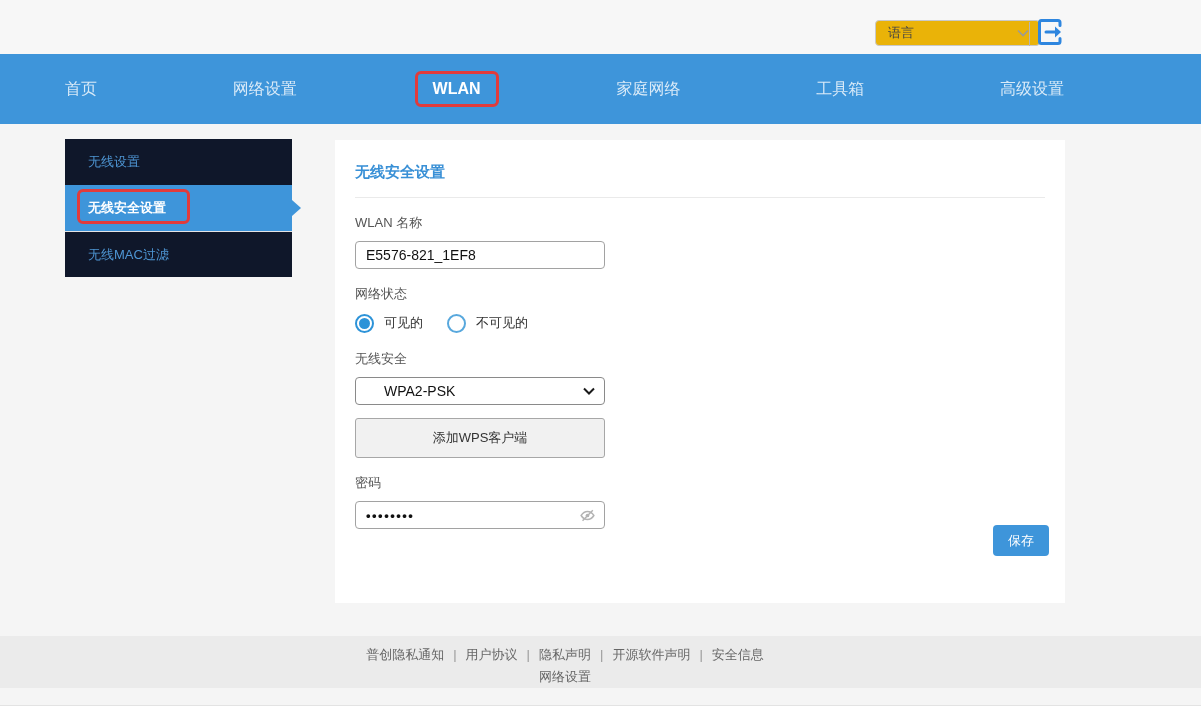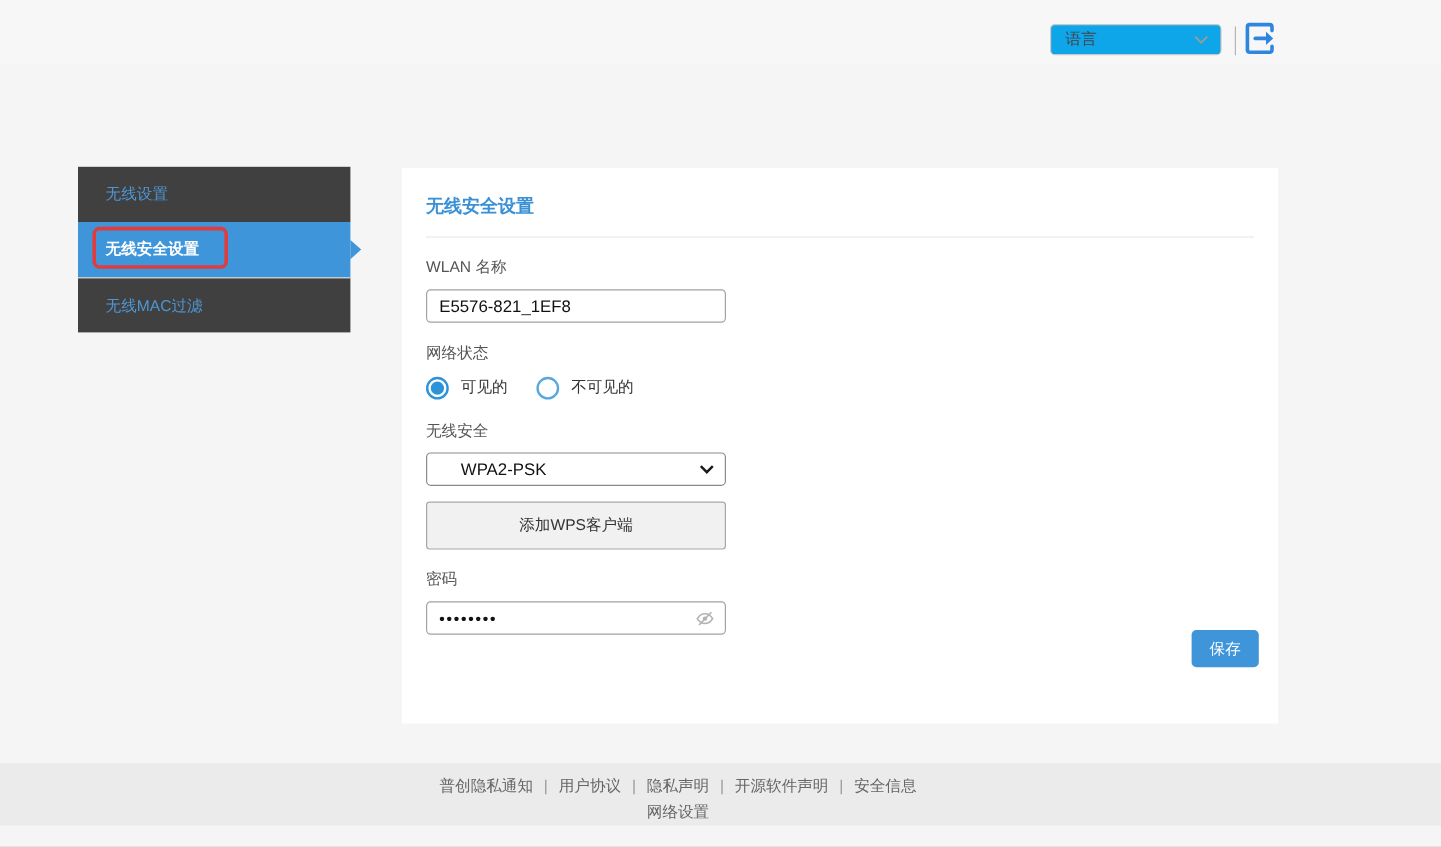--- a/index.html
+++ b/index.html
@@ -1,37 +1,37 @@
 <!DOCTYPE html>
 <html><head>
 <meta charset="utf-8">
 <style>
   * { margin:0; padding:0; box-sizing:border-box; }
   body { font-family:"Liberation Sans", sans-serif; background:#fff; }
   .screen { position:relative; width:1201px; height:706px; background:#f5f5f5; overflow:hidden; border-bottom:1px solid #e3e3e3; }
 
   
   .topbar { position:absolute; top:0; left:0; width:100%; height:54px; background:#f7f7f7; }
-  .lang-select { position:absolute; left:875px; top:20px; width:143px; height:26px; background:#0ea5e9;
+  .lang-select { position:absolute; left:875px; top:20px; width:165px; height:26px; background:#eab308;
     border:1px solid #c9c9c9; border-radius:4px; display:flex; align-items:center; justify-content:space-between;
     padding:0 10px 0 12px; font-size:13px; color:#444; cursor:pointer; }
   .topbar-divider { position:absolute; left:1029px; top:22px; width:1px; height:24px; background:#b5b5b5; }
   .logout-btn { position:absolute; left:1035px; top:17px; width:30px; height:30px; cursor:pointer; background:none; border:none; }
 
   
   .navbar { position:absolute; top:54px; left:0; width:100%; height:70px; background:#3E95DA;
     display:flex; align-items:center; justify-content:space-between; padding:0 137px 0 65px; }
   .nav-item { font-size:16px; color:rgba(255,255,255,0.8); cursor:pointer; white-space:nowrap; }
   .nav-item.active { color:#fff; font-weight:bold; position:relative; }
   .nav-annotation { position:absolute; left:-18px; right:-18px; top:-9px; bottom:-9px;
     border:3px solid #E13B3B; border-radius:6px; pointer-events:none; }
 
   
   .sidebar { position:absolute; left:65px; top:139px; width:227px; }
-  .side-item { height:46px; background:#404040; color:#4E96D4; font-size:13px; display:flex; align-items:center;
+  .side-item { height:46px; background:#0f172a; color:#4E96D4; font-size:13px; display:flex; align-items:center;
     padding-left:23px; cursor:pointer; position:relative; }
   .side-item.bordered { border-top:1px solid #e4e4e4; }
   .side-item.selected { background:#3E95DA; color:#fff; font-weight:bold; border-top:none; }
   .side-arrow { position:absolute; right:-9px; top:50%; transform:translateY(-50%); width:0; height:0;
     border-top:8px solid transparent; border-bottom:8px solid transparent; border-left:9px solid #3E95DA; }
   .side-annotation { position:absolute; left:12px; top:4px; width:113px; height:35px;
     border:3px solid #E13B3B; border-radius:6px; pointer-events:none; }
 
   
   .panel { position:absolute; left:335px; top:140px; width:730px; height:463px; background:#fff; padding:20px; }
@@ -84,20 +84,31 @@
       <span style="display:flex;">
         <svg width="30" height="30" viewBox="0 0 30 30">
           <path d="M25 8.5 L25 5.5 Q25 3.5 23 3.5 L6.5 3.5 Q4.5 3.5 4.5 5.5 L4.5 24.5 Q4.5 26.5 6.5 26.5 L23 26.5 Q25 26.5 25 24.5 L25 21.5" fill="none" stroke="#2E86DF" stroke-width="3" stroke-linecap="round"></path>
           <line x1="11" y1="15" x2="22" y2="15" stroke="#2E86DF" stroke-width="3" stroke-linecap="round"></line>
           <path d="M20 9.5 L26 15 L20 20.5 Z" fill="#2E86DF"></path>
         </svg>
       </span>
     </button>
   </div>
 
+  <div class="navbar">
+    <div class="nav-item">首页</div>
+    <div class="nav-item">网络设置</div>
+    <div class="nav-item active">
+      <span>WLAN</span>
+      <span class="nav-annotation"></span>
+    </div>
+    <div class="nav-item">家庭网络</div>
+    <div class="nav-item">工具箱</div>
+    <div class="nav-item">高级设置</div>
+  </div>
 
   <div class="sidebar">
     <div class="side-item">
       <span>无线设置</span>
     </div>
     <div class="side-item selected">
       <span>无线安全设置</span>
       <span class="side-annotation"></span>
       <span class="side-arrow"></span>
     </div>

